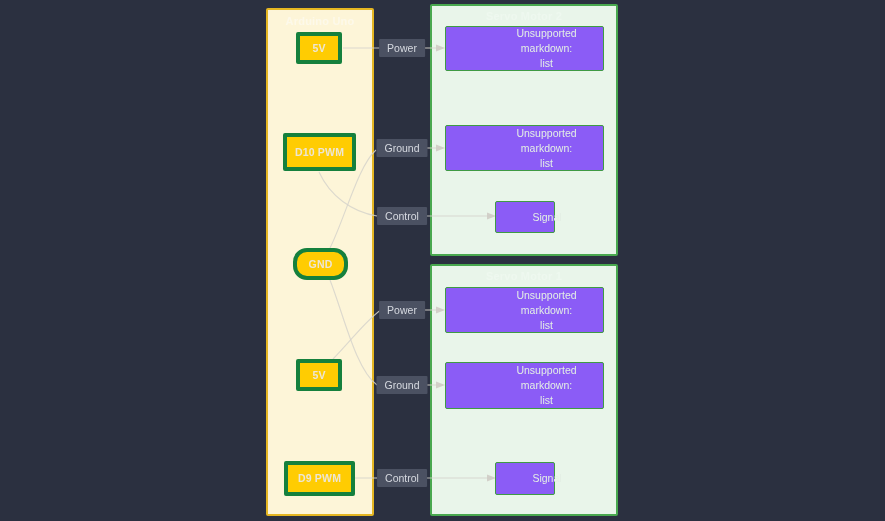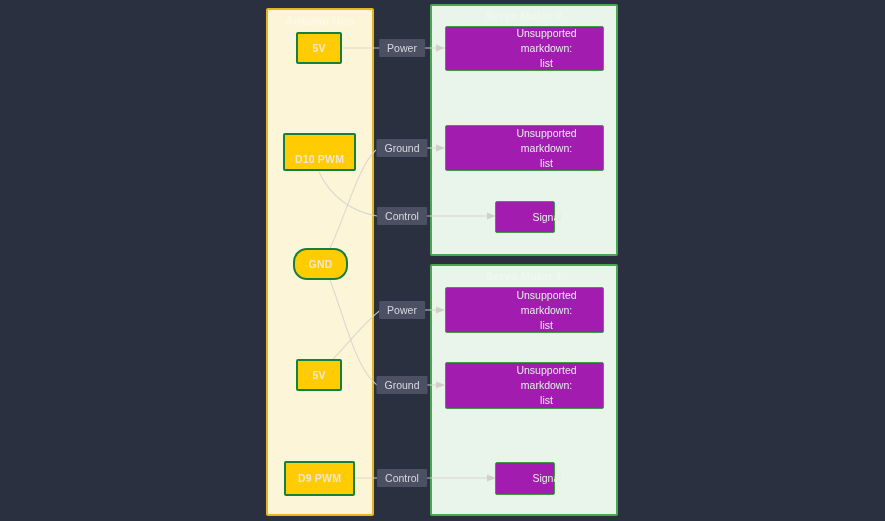--- a/index.html
+++ b/index.html
@@ -76,27 +76,27 @@
     align-items: center;
     justify-content: center;
     text-align: center;
     font-size: 10.5px;
     line-height: 15px;
     border-radius: 2px;
     padding: 2px 4px;
   }
   .node-pin {
     background: #ffcc02;
-    border: 2px solid #15803d;
+    border: 4px solid #15803d;
     color: #ede6d5;
     font-weight: bold;
     letter-spacing: .2px;
   }
   .node-servo {
-    background: #a21caf;
+    background: #8b5cf6;
     border: 1px solid #3f9a44;
     color: #e4efe5;
     padding-left: 48px;
   }
   
   .edge-label {
     position: absolute;
     background: #4b5162;
     color: #d6d9e0;
     font-size: 10.5px;
@@ -167,21 +167,21 @@
 
     <path class="edge-path" d="M 348 478 L 377 478"></path>
     <path class="edge-path" d="M 424 478 L 493 478"></path>
     <polygon class="edge-arrowhead" points="487,474.5 496,478 487,481.5"></polygon>
   </svg>
 
   <div class="node node-pin" style="left:296px; top:32px; width:46px; height:32px;">
     <span>5V</span>
   </div>
 
-  <div class="node node-pin" style="left:283px; top:133px; width:73px; height:38px;align-items:flex-end;">
+  <div class="node node-pin" style="left:283px; top:133px; width:73px; height:38px;">
     <span>D10 PWM</span>
   </div>
 
   <div class="node node-pin" style="left:293px; top:248px; width:55px; height:32px;border-radius:14px;">
     <span>GND</span>
   </div>
 
   <div class="node node-pin" style="left:296px; top:359px; width:46px; height:32px;">
     <span>5V</span>
   </div>

